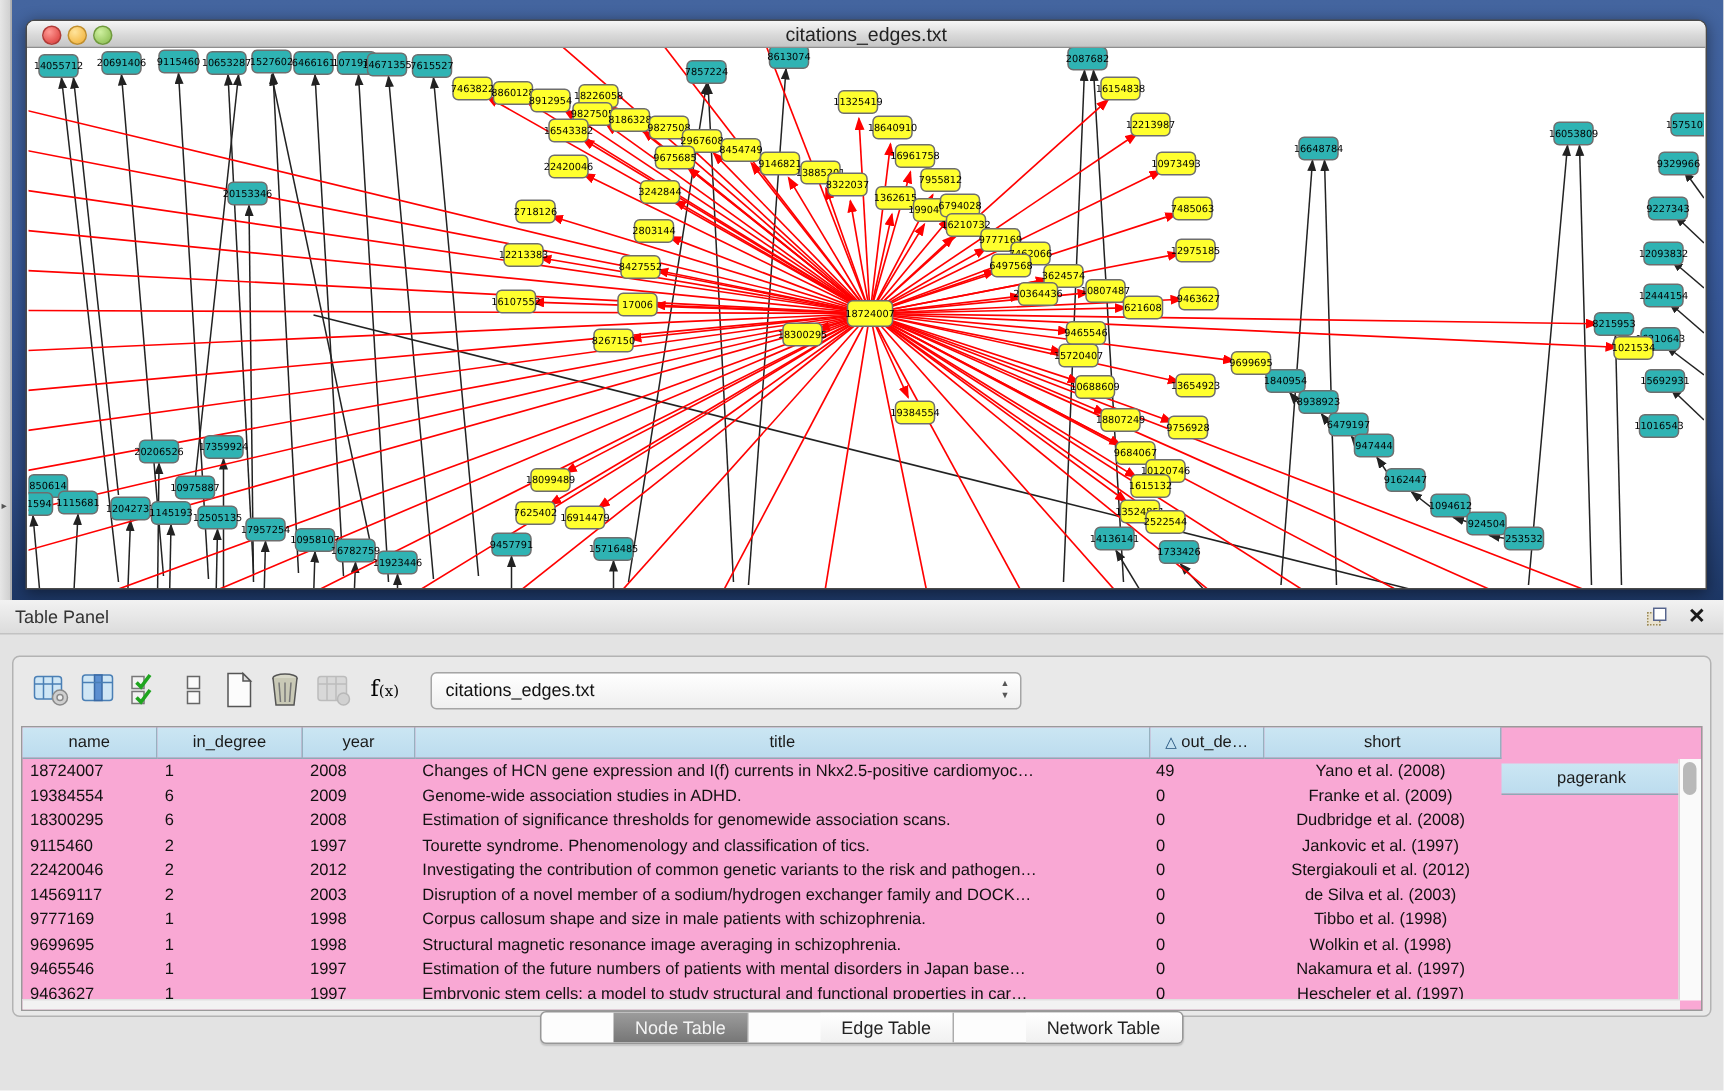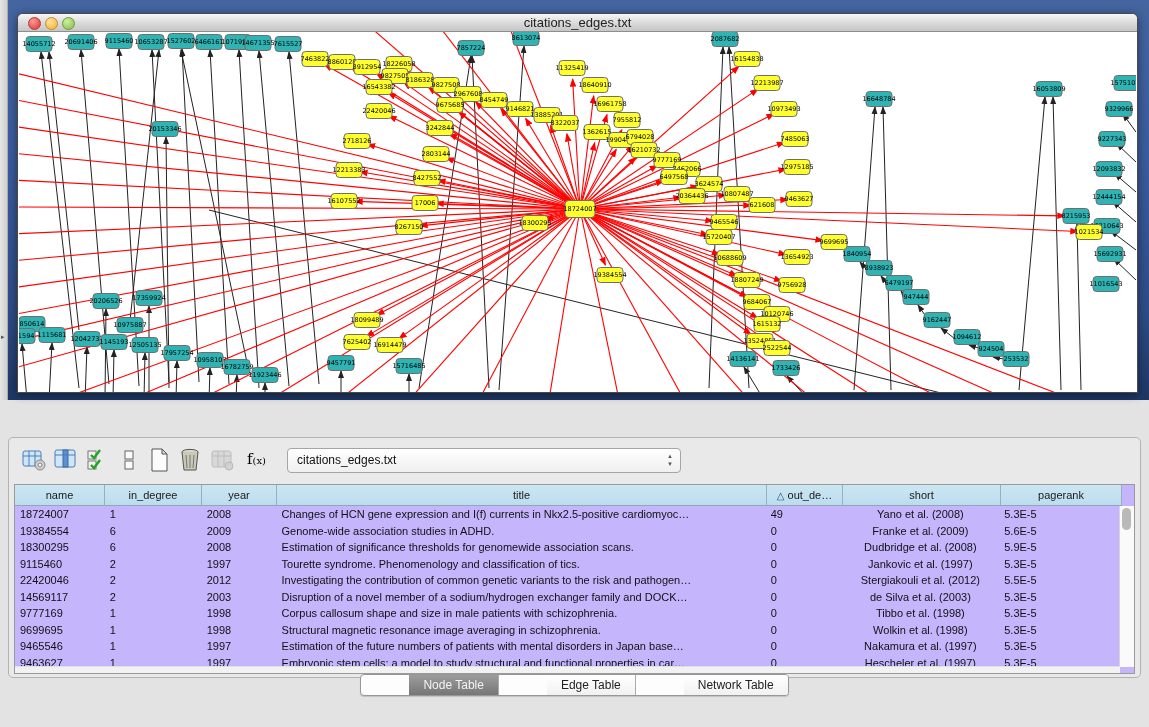--- a/index.html
+++ b/index.html
@@ -26,28 +26,28 @@
   .tp-float .b2{position:absolute;left:4px;top:0;width:7px;height:7px;border:1px solid #56648C;background:#fff;}
   .tp-close{position:absolute;right:12px;top:2px;font-size:14px;font-weight:bold;color:#1a1a1a;cursor:default;}
   .inner-panel{position:absolute;left:8px;top:437px;width:1131px;height:239px;background:#E9E9E9;border:1px solid #B3B3B3;border-radius:5px;z-index:2;}
   .toolbar{position:absolute;left:6px;top:5px;height:36px;right:6px;}
   .tb-icon{position:absolute;top:4px;width:26px;height:26px;}
   .tb-icon svg{display:block;}
   .combo{position:absolute;left:272px;top:5px;width:392px;height:23px;background:linear-gradient(180deg,#FFFFFF,#EFEFEF);border:1px solid #A5A5A5;border-radius:4px;}
   .combo .val{position:absolute;left:9px;top:4px;font-size:12px;color:#111;}
   .combo .spin{position:absolute;right:7px;top:3px;font-size:6px;line-height:8px;color:#555;text-align:center;}
   
-  .table{position:absolute;left:14px;top:484px;width:1121px;height:190px;background:#c4b5fd;border:1px solid #9A9A9A;z-index:3;box-sizing:border-box;}
+  .table{position:absolute;left:14px;top:484px;width:1121px;height:190px;background:#f9a8d4;border:1px solid #9A9A9A;z-index:3;box-sizing:border-box;}
   .thead{display:flex;height:21px;}
   .th{box-sizing:border-box;height:21px;background:linear-gradient(180deg,#CBE6F3,#BCDCEE);border-right:1px solid #95B1BF;border-bottom:1px solid #8FA8B5;font-size:11px;color:#1a1a1a;text-align:center;line-height:20px;overflow:hidden;white-space:nowrap;}
   .th .sortglyph{color:#23527C;margin-right:3px;font-size:10px;}
   .tbody{position:absolute;left:0;top:21px;right:14px;bottom:6px;overflow:hidden;}
   .tr{display:flex;height:16.5px;line-height:16.5px;font-size:11px;color:#111;}
   .td{box-sizing:border-box;padding-left:5px;overflow:hidden;white-space:nowrap;}
-  .w0{width:90px;} .w1{width:97px;} .w2{width:75px;} .w3{width:490px;} .w4{width:76px;} .w5{width:158px;} .w6{width:121px;}
+  .w0{width:90px;} .w1{width:97px;} .w2{width:75px;} .w3{width:490px;} .w4{width:76px;} .w5{width:158px;} .w6{width:121px;margin-top:24px;}
   .td.w5{text-align:center;padding-left:0;}
   .vscroll{position:absolute;right:0;top:21px;bottom:6px;width:14px;background:#FAFAFA;border-left:1px solid #D5D5D5;}
   .vthumb{position:absolute;left:2px;top:2px;width:9px;height:22px;border-radius:5px;background:#B9B9B9;}
   .hscroll{position:absolute;left:0;right:14px;bottom:0;height:6px;background:#F2F2F2;border-top:1px solid #E0E0E0;}
   
   .tabbar{position:absolute;left:0;top:674px;width:1149px;height:24px;z-index:4;text-align:center;}
   .seg{display:inline-flex;border:1px solid #979797;border-radius:4px;overflow:hidden;background:#FDFDFD;box-shadow:0 1px 1px rgba(0,0,0,.15);}
   .seg .tab{font-size:12px;padding:3px 14px;color:#222;background:linear-gradient(180deg,#FFFFFF,#F1F1F1);border-right:1px solid #ABABAB;cursor:default;margin-left:48px;}
   .seg .tab:last-child{border-right:none;}
   .seg .tab.active{background:linear-gradient(180deg,#9C9C9C,#767676);color:#F4F4F4;}
@@ -680,20 +680,28 @@
             </g>
             <g>
               <rect x="1057" y="192.5" width="26" height="15" rx="3.5" fill="#FFFF2E" stroke="#6E6E6E" stroke-width="1"></rect>
               <text x="1070" y="202.2" text-anchor="middle" font-size="6.5" font-family="&quot;DejaVu Sans&quot;, sans-serif" fill="#000">1021534</text>
             </g>
           </g>
       </svg>
     </div>
   </div>
 
+  <div class="tp-header">
+    <span class="tp-title">Table Panel</span>
+    <span class="tp-float">
+        <span class="b1"></span>
+        <span class="b2"></span>
+      </span>
+    <span class="tp-close">✕</span>
+  </div>
 
   <div class="inner-panel">
     <div class="toolbar">
       <span class="tb-icon" style="left:6px">
         <svg width="26" height="26">
             <rect x="2" y="4" width="18" height="15" rx="2" fill="#CFE6F5" stroke="#4A7FB5"></rect>
             <line x1="2" y1="9" x2="20" y2="9" stroke="#4A7FB5"></line>
             <line x1="8" y1="4" x2="8" y2="19" stroke="#4A7FB5"></line>
             <line x1="14" y1="4" x2="14" y2="19" stroke="#4A7FB5"></line>
             <circle cx="19" cy="18" r="5" fill="#CFCFCF" stroke="#8A8A8A"></circle>

